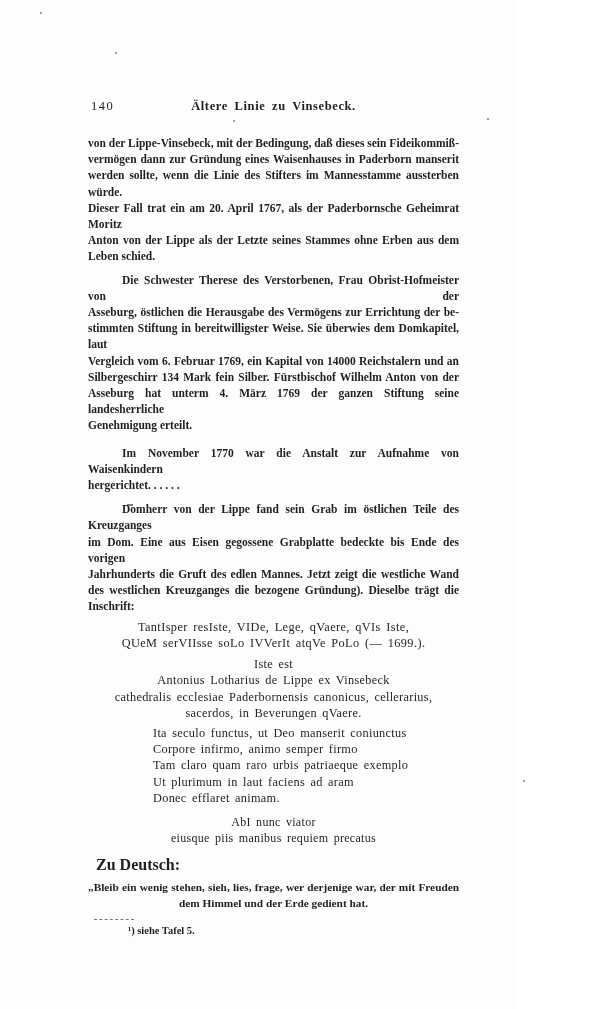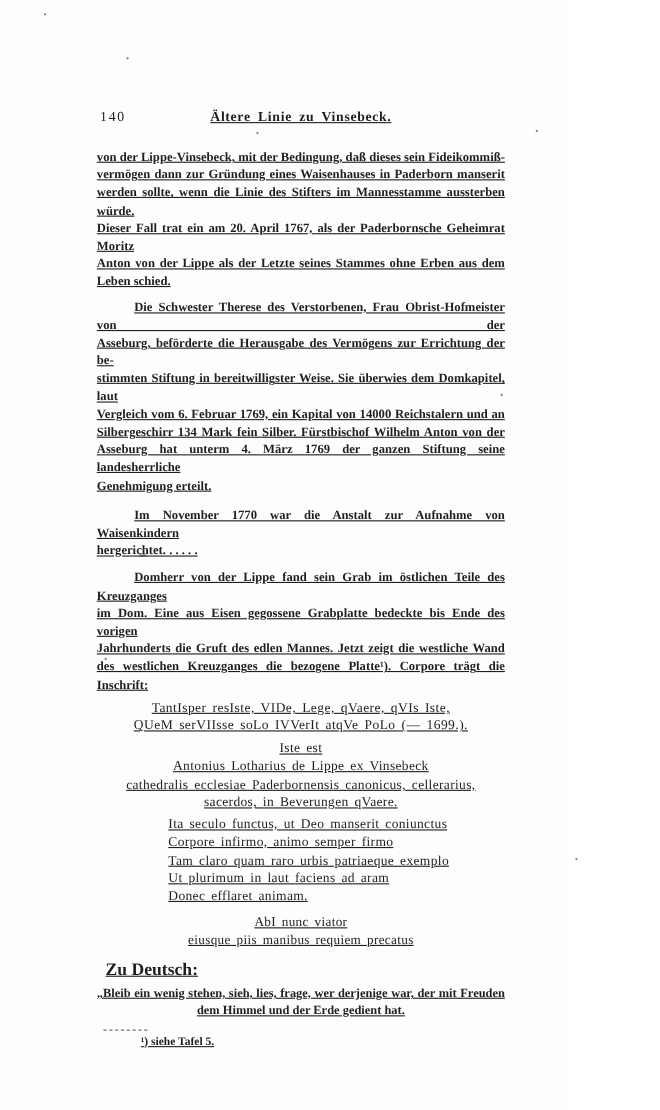--- a/index.html
+++ b/index.html
@@ -16,21 +16,20 @@
     color: #211f1c;
   }
   .page {
     position: absolute;
     left: 0; top: 0;
     width: 516px;
     height: 1009px;
     background: #fdfdfd;
     box-sizing: border-box;
     padding: 99px 57px 0 88px;
-    text-decoration: underline;
   }
   
   .de { font-family: "Liberation Serif", serif; font-weight: 700; }
   
   .la { font-family: "Liberation Serif", serif; font-weight: 400; }
 
   .header {
     position: relative;
     height: 17px;
     margin-bottom: 19px;
@@ -144,38 +143,38 @@
     <div class="jline">von der Lippe-Vinsebeck, mit der Bedingung, daß dieses sein Fideikommiß-</div>
     <div class="jline">vermögen dann zur Gründung eines Waisenhauses in Paderborn manserit</div>
     <div class="jline">werden sollte, wenn die Linie des Stifters im Mannesstamme aussterben würde.</div>
     <div class="jline">Dieser Fall trat ein am 20. April 1767, als der Paderbornsche Geheimrat Moritz</div>
     <div class="jline">Anton von der Lippe als der Letzte seines Stammes ohne Erben aus dem</div>
     <div class="jline last">Leben schied.</div>
   </div>
 
   <div class="para de m-para2">
     <div class="jline ind">Die Schwester Therese des Verstorbenen, Frau Obrist-Hofmeister von der</div>
-    <div class="jline">Asseburg, beförderte die Herausgabe des Vermögens zur Errichtung der be-</div>
+    <div class="jline">Asseburg, östlichen die Herausgabe des Vermögens zur Errichtung der be-</div>
     <div class="jline">stimmten Stiftung in bereitwilligster Weise. Sie überwies dem Domkapitel, laut</div>
     <div class="jline">Vergleich vom 6. Februar 1769, ein Kapital von 14000 Reichstalern und an</div>
     <div class="jline">Silbergeschirr 134 Mark fein Silber. Fürstbischof Wilhelm Anton von der</div>
     <div class="jline">Asseburg hat unterm 4. März 1769 der ganzen Stiftung seine landesherrliche</div>
     <div class="jline last">Genehmigung erteilt.</div>
   </div>
 
   <div class="para de m-para3">
     <div class="jline ind">Im November 1770 war die Anstalt zur Aufnahme von Waisenkindern</div>
     <div class="jline last">hergerichtet. . . . . .</div>
   </div>
 
   <div class="para de m-para4">
     <div class="jline ind">Domherr von der Lippe fand sein Grab im östlichen Teile des Kreuzganges</div>
     <div class="jline">im Dom. Eine aus Eisen gegossene Grabplatte bedeckte bis Ende des vorigen</div>
     <div class="jline">Jahrhunderts die Gruft des edlen Mannes. Jetzt zeigt die westliche Wand</div>
-    <div class="jline">des westlichen Kreuzganges die bezogene Platte¹). Corpore trägt die Inschrift:</div>
+    <div class="jline">des westlichen Kreuzganges die bezogene Gründung). Dieselbe trägt die Inschrift:</div>
   </div>
 
   <div class="chrono la center">
     <div>TantIsper resIste, VIDe, Lege, qVaere, qVIs Iste,</div>
     <div>QUeM serVIIsse soLo IVVerIt atqVe PoLo (— 1699.).</div>
   </div>
 
   <div class="epitaph la center">
     <div>Iste est</div>
     <div>Antonius Lotharius de Lippe ex Vinsebeck</div>

